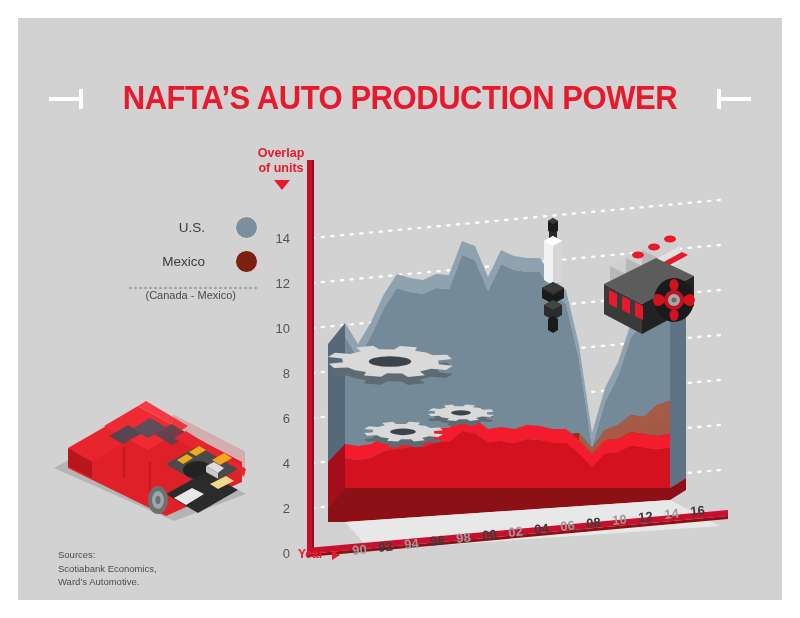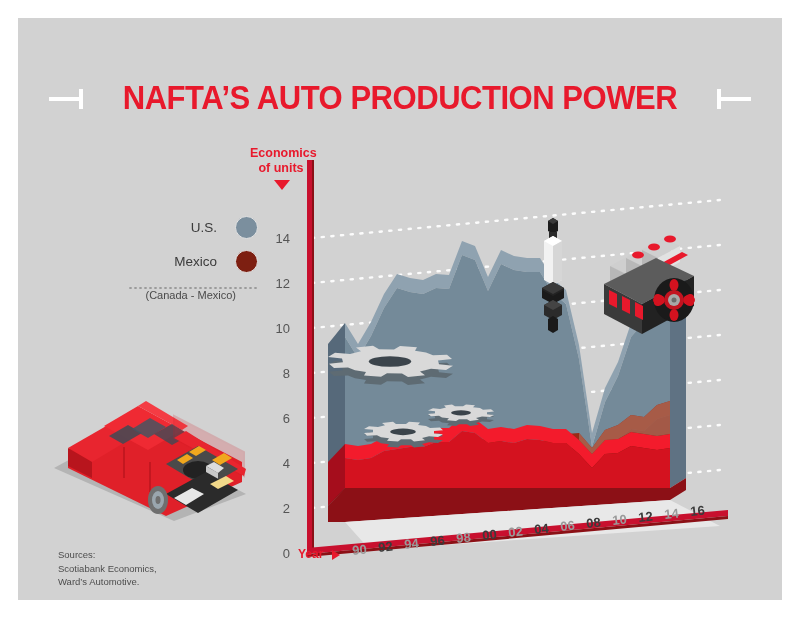--- a/index.html
+++ b/index.html
@@ -42,21 +42,21 @@
     font-family:"Liberation Sans", sans-serif;
     white-space:nowrap;
     transform:scaleX(0.94);
   }
 
   
   #legend{
     position:absolute;left:110px;top:192px;width:130px;
   }
   .legend-row{
-    display:flex;align-items:center;justify-content:flex-end;gap:18px;
+    display:flex;align-items:center;justify-content:flex-end;gap:30px;
     height:34px;
   }
   .legend-label{
     font-size:13.5px;color:#3b3b3b;text-align:right;
     font-family:"Liberation Sans", sans-serif;
   }
   .legend-dot{
     width:21px;height:21px;border-radius:50%;
     border:1.5px solid #e3e3e3;
     flex:0 0 auto;
@@ -189,21 +189,21 @@
 
     <div id="sources">
       <div>Sources:</div>
       <div>Scotiabank Economics,</div>
       <div>Ward’s Automotive.</div>
     </div>
 
     <div id="chart">
 
       <div class="axis-title">
-        <span>Economics</span><br>
+        <span>Overlap</span><br>
         <span>of units</span>
       </div>
       <div class="axis-arrow-down"></div>
 
       <div class="ytick" style="left:8px;top:93px;">14</div>
       <div class="ytick" style="left:8px;top:138px;">12</div>
       <div class="ytick" style="left:8px;top:183px;">10</div>
       <div class="ytick" style="left:8px;top:228px;">8</div>
       <div class="ytick" style="left:8px;top:273px;">6</div>
       <div class="ytick" style="left:8px;top:318px;">4</div>

